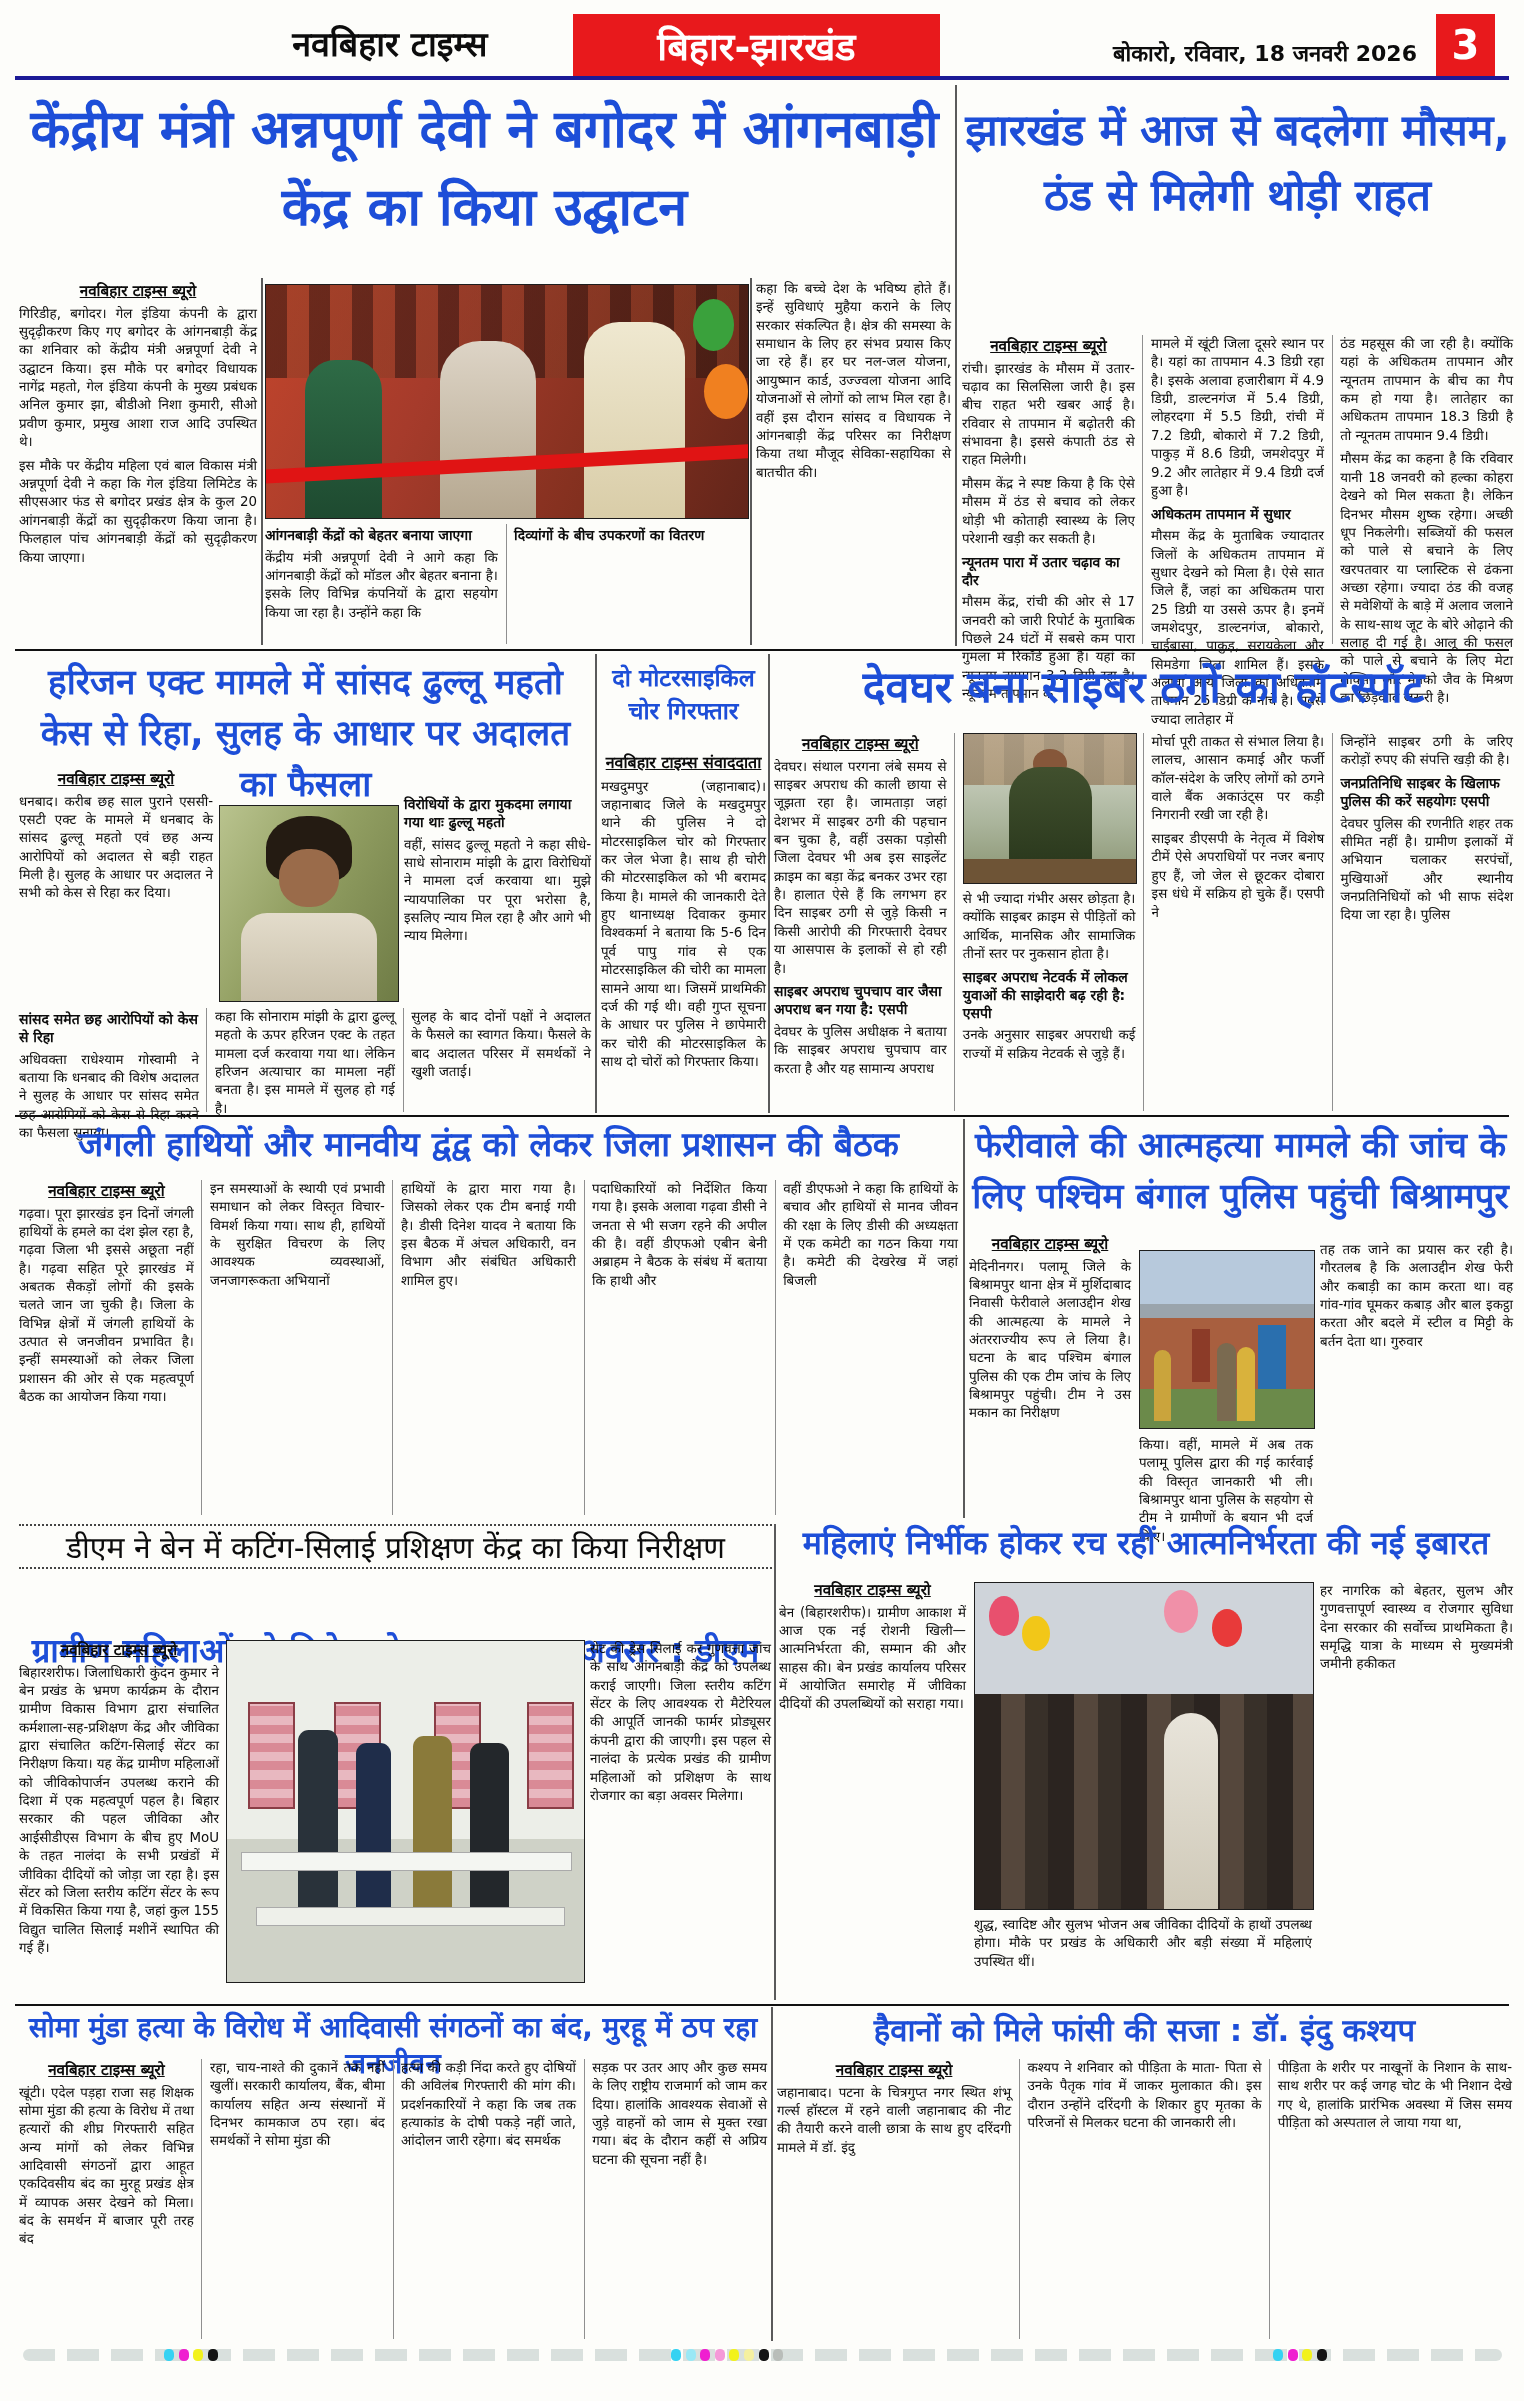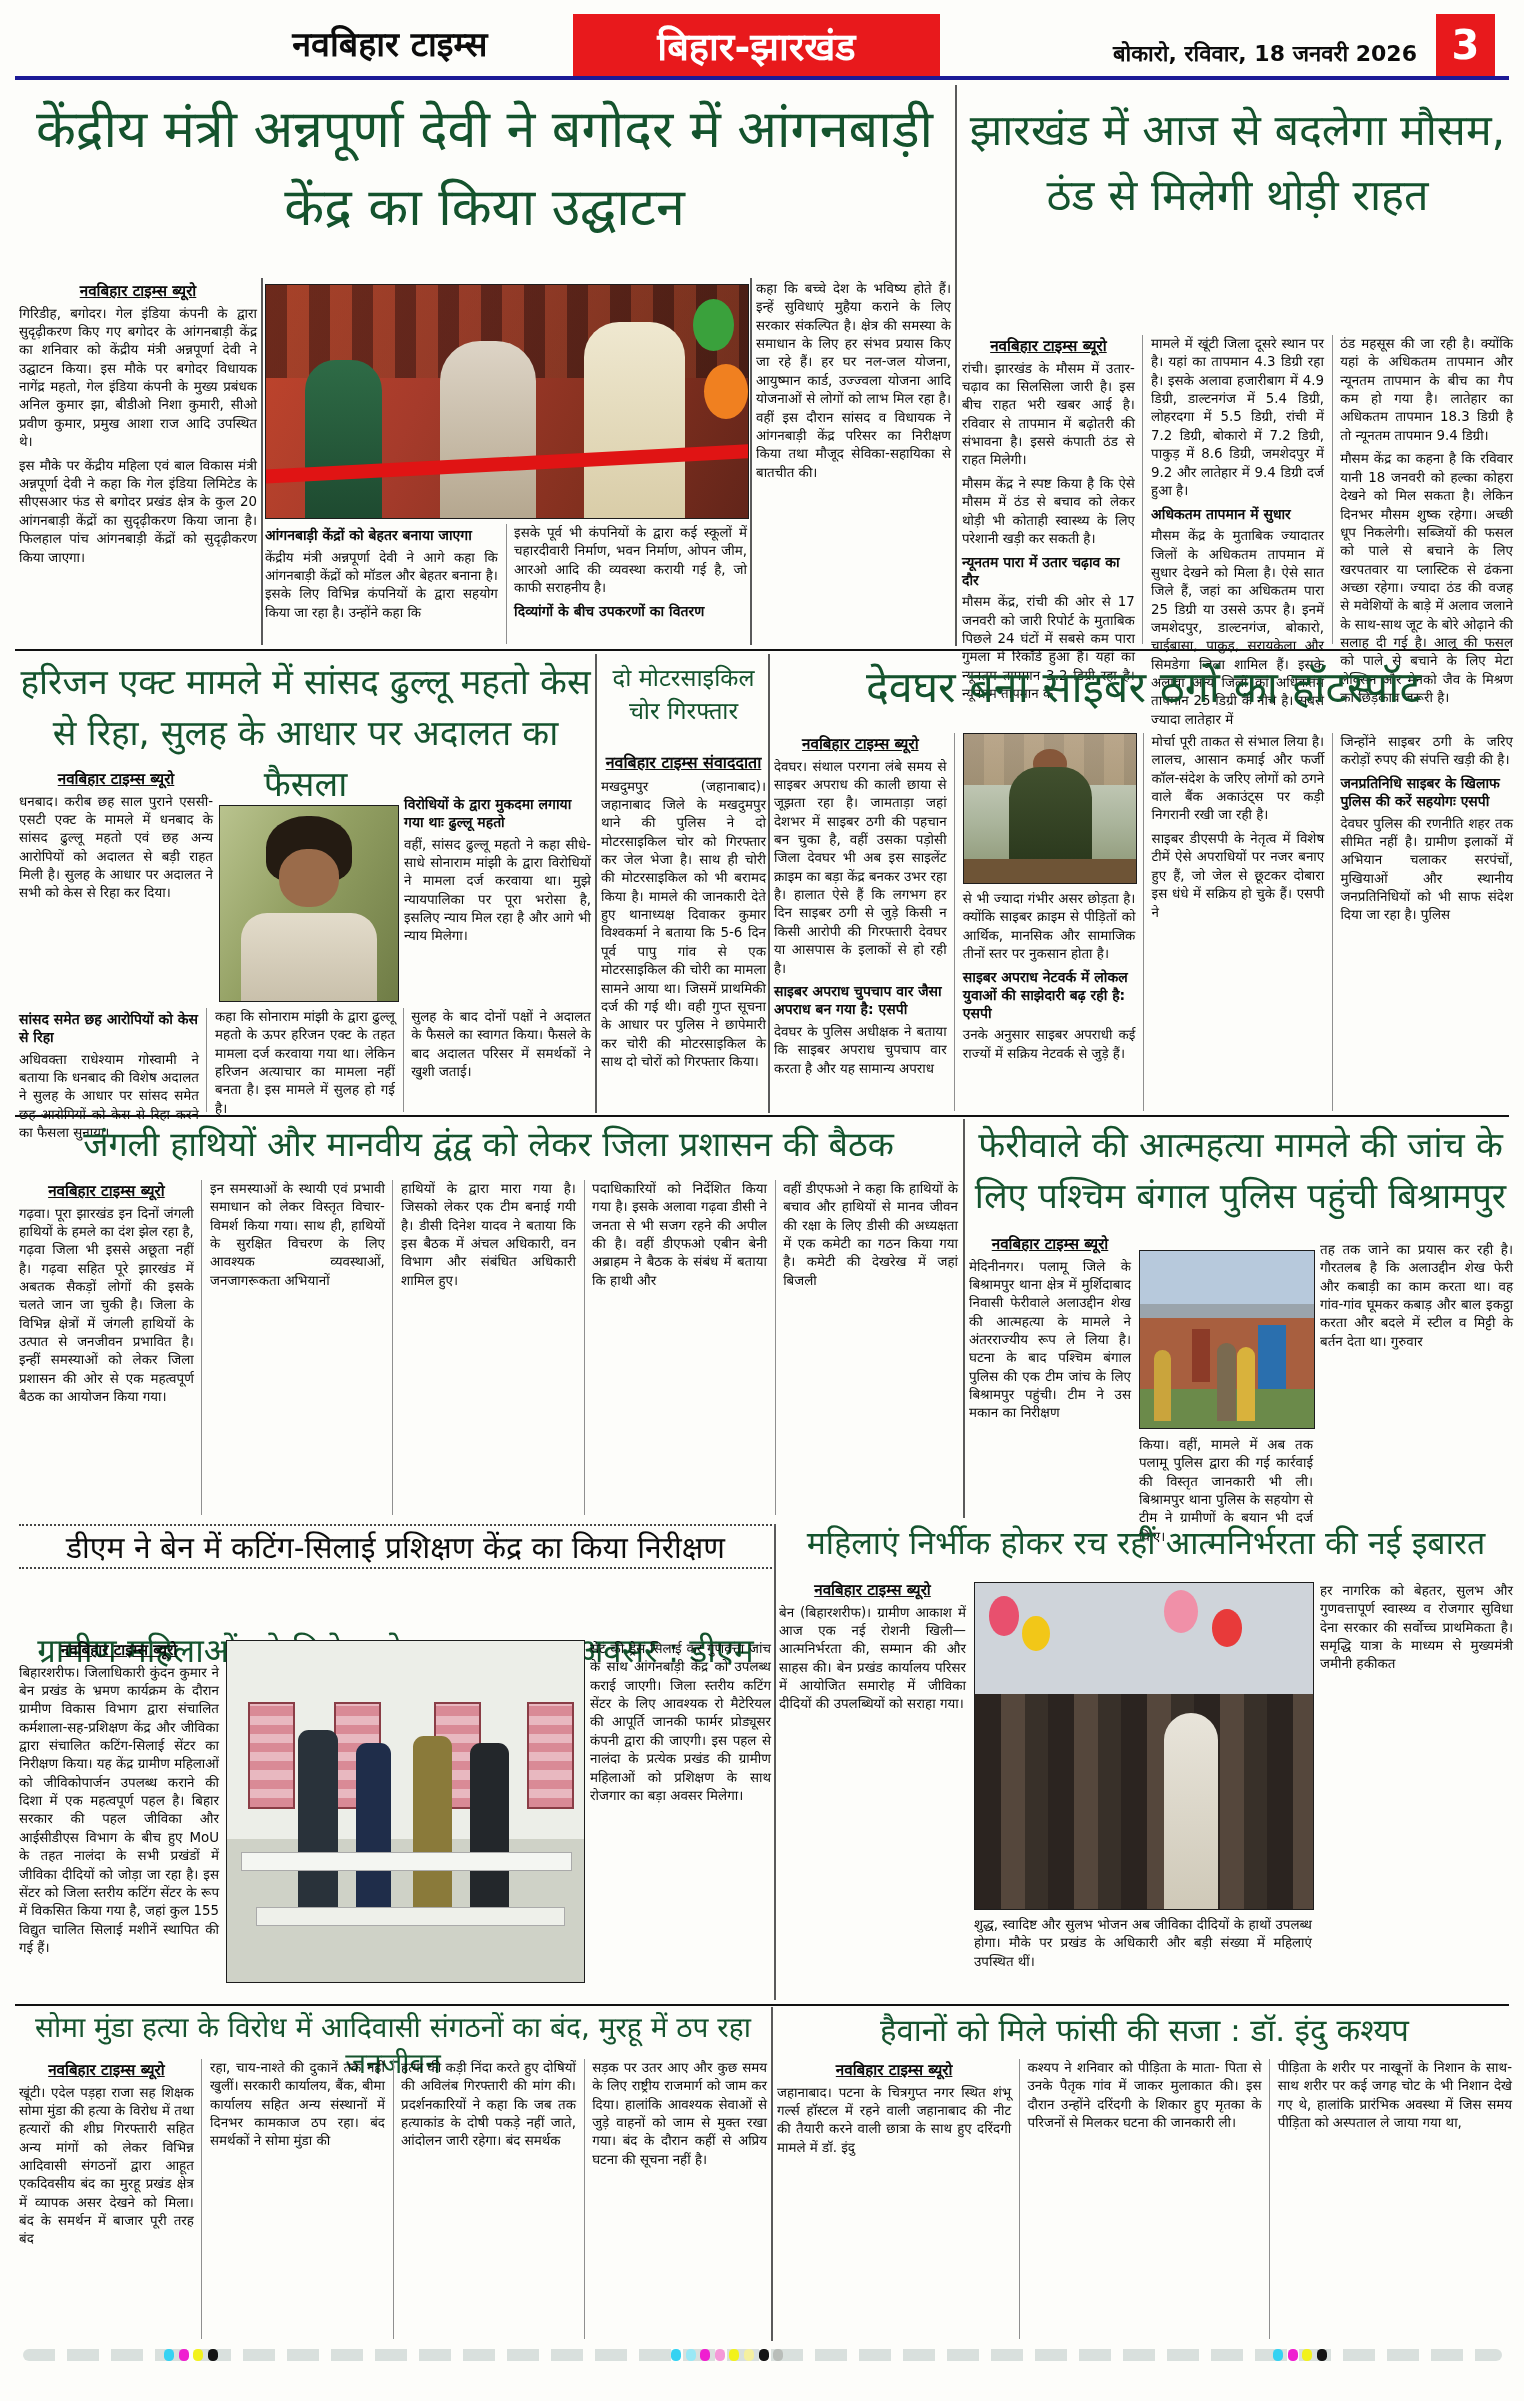--- a/index.html
+++ b/index.html
@@ -1,19 +1,19 @@
 <!DOCTYPE html>
 <html lang="hi" style="font-size:12.2px"><head>
 <meta charset="utf-8">
 <style>
   html,body{margin:0;padding:0;background:#e8e8e8;}
   #page{position:relative;width:1524px;height:2401px;background:#fdfdfa;
         font-family:"DejaVu Sans","Liberation Sans",sans-serif;color:#0c0c0c;overflow:hidden;}
   .abs{position:absolute;}
-  .hl{font-weight:normal;color:#14532d;text-align:center;margin:0;line-height:1.3;}
+  .hl{font-weight:bold;color:#1d4ed8;text-align:center;margin:0;line-height:1.3;}
   .by{font-weight:bold;text-decoration:underline;text-align:center;font-size:15.2px;margin:0 0 4.6px;}
   .bd{font-size:13.4px;line-height:1.37;text-align:justify;margin:0 0 5.3px;}
   .sub{font-weight:bold;font-size:14px;line-height:1.28;margin:3px 0 3.8px;text-align:left;}
   .cols{display:flex;align-items:stretch;}
   .col{flex:1;padding:0 7.6px;min-width:0;}
   .col:first-child{padding-left:0;}
   .col:last-child{padding-right:0;}
   .col + .col{border-left:0.8px solid #8f8f8f;}
   .vr{position:absolute;width:1.5px;background:#5a5a5a;}
   .hrule{position:absolute;height:2.3px;background:#111;}
@@ -109,21 +109,20 @@
     <div class="pshape bal-g"></div>
     <div class="pshape bal-o"></div>
   </div>
 
   <div class="abs cols" style="left:265px;top:524px;width:482px;height:120px;">
     <div class="col">
       <div class="sub">आंगनबाड़ी केंद्रों को बेहतर बनाया जाएगा</div>
       <p class="bd">केंद्रीय मंत्री अन्नपूर्णा देवी ने आगे कहा कि आंगनबाड़ी केंद्रों को मॉडल और बेहतर बनाना है। इसके लिए विभिन्न कंपनियों के द्वारा सहयोग किया जा रहा है। उन्होंने कहा कि</p>
     </div>
     <div class="col">
-      <p class="bd">इसके पूर्व भी कंपनियों के द्वारा कई स्कूलों में चहारदीवारी निर्माण, भवन निर्माण, ओपन जीम, आरओ आदि की व्यवस्था करायी गई है, जो काफी सराहनीय है।</p>
       <div class="sub">दिव्यांगों के बीच उपकरणों का वितरण</div>
     </div>
   </div>
 
   <div class="vr" style="left:750px;top:278px;height:367px;"></div>
   <div class="abs bd" style="left:756px;top:280px;width:195px;">कहा कि बच्चे देश के भविष्य होते हैं। इन्हें सुविधाएं मुहैया कराने के लिए सरकार संकल्पित है। क्षेत्र की समस्या के समाधान के लिए हर संभव प्रयास किए जा रहे हैं। हर घर नल-जल योजना, आयुष्मान कार्ड, उज्ज्वला योजना आदि योजनाओं से लोगों को लाभ मिल रहा है। वहीं इस दौरान सांसद व विधायक ने आंगनबाड़ी केंद्र परिसर का निरीक्षण किया तथा मौजूद सेविका-सहायिका से बातचीत की।</div>
 
   <div class="vr" style="left:955px;top:85px;height:561px;"></div>
 
   <h2 class="abs hl" style="left:962px;top:98px;width:551px;font-size:43px;line-height:1.5;">झारखंड में आज से बदलेगा मौसम, ठंड से मिलेगी थोड़ी राहत</h2>

